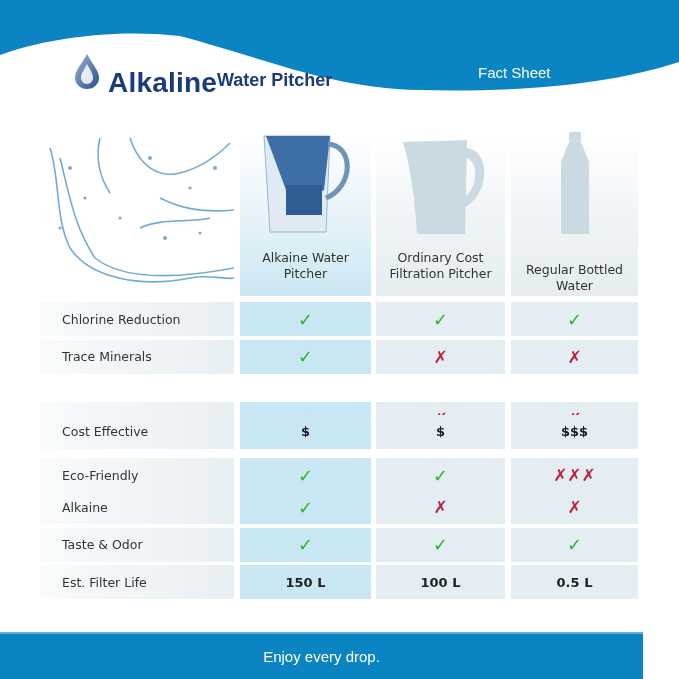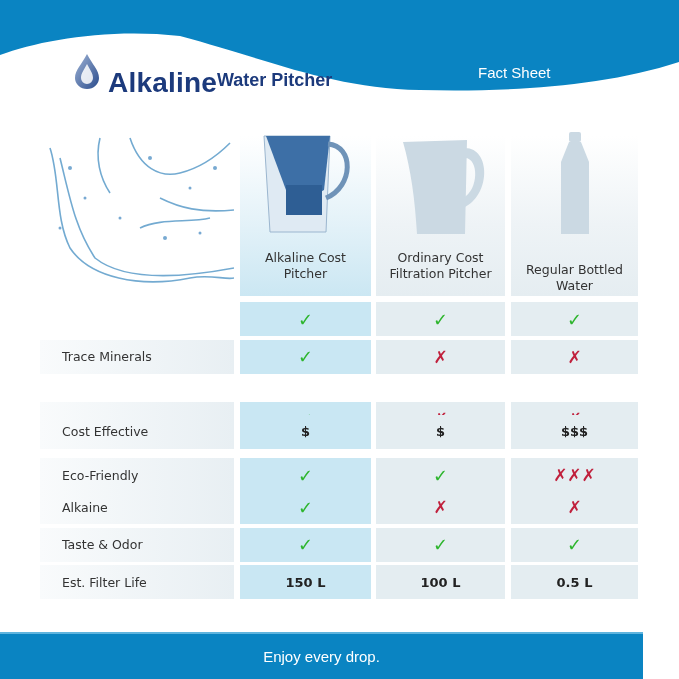--- a/index.html
+++ b/index.html
@@ -88,21 +88,21 @@
 <div class="product-col c1">
   <div class="product-img">
     <svg width="100" height="106" viewBox="0 0 100 106">
       <path d="M8 6 L74 6 L70 102 L14 102 Z" fill="#dfeaf3" stroke="#9bb6cf"></path>
       <path d="M10 6 L74 6 L68 60 L50 70 L30 60 Z" fill="#3d6fa6"></path>
       <rect x="30" y="55" width="36" height="30" fill="#2e5e94"></rect>
       <path d="M72 14 C98 16 98 56 70 68" fill="none" stroke="#6f93b8" stroke-width="5"></path>
     </svg>
   </div>
   <div class="product-name">
-    <div>Alkaline Cost</div>
+    <div>Alkaine Water</div>
     <div>Pitcher</div>
   </div>
 </div>
 
 <div class="product-col c2">
   <div class="product-img">
     <svg width="100" height="106" viewBox="0 0 100 106">
       <path d="M12 12 L76 10 L74 104 L26 104 C24 70 20 40 12 12 Z" fill="#cbd9e3"></path>
       <path d="M74 18 C100 18 100 66 72 78 L72 68 C88 60 88 28 74 28 Z" fill="#cbd9e3"></path>
     </svg>
@@ -121,20 +121,21 @@
     </svg>
   </div>
   <div class="product-name">
     <div>Regular Bottled</div>
     <div>Water</div>
   </div>
 </div>
 
 <div class="table" id="table">
     <div class="row" style="top: 0px;">
+      <div class="cell label">Chlorine Reduction</div>
       <div class="cell v1">
         <span class="check">✓</span>
       </div>
       <div class="cell v2">
         <span class="check">✓</span>
       </div>
       <div class="cell v3">
         <span class="check">✓</span>
       </div>
     </div>

